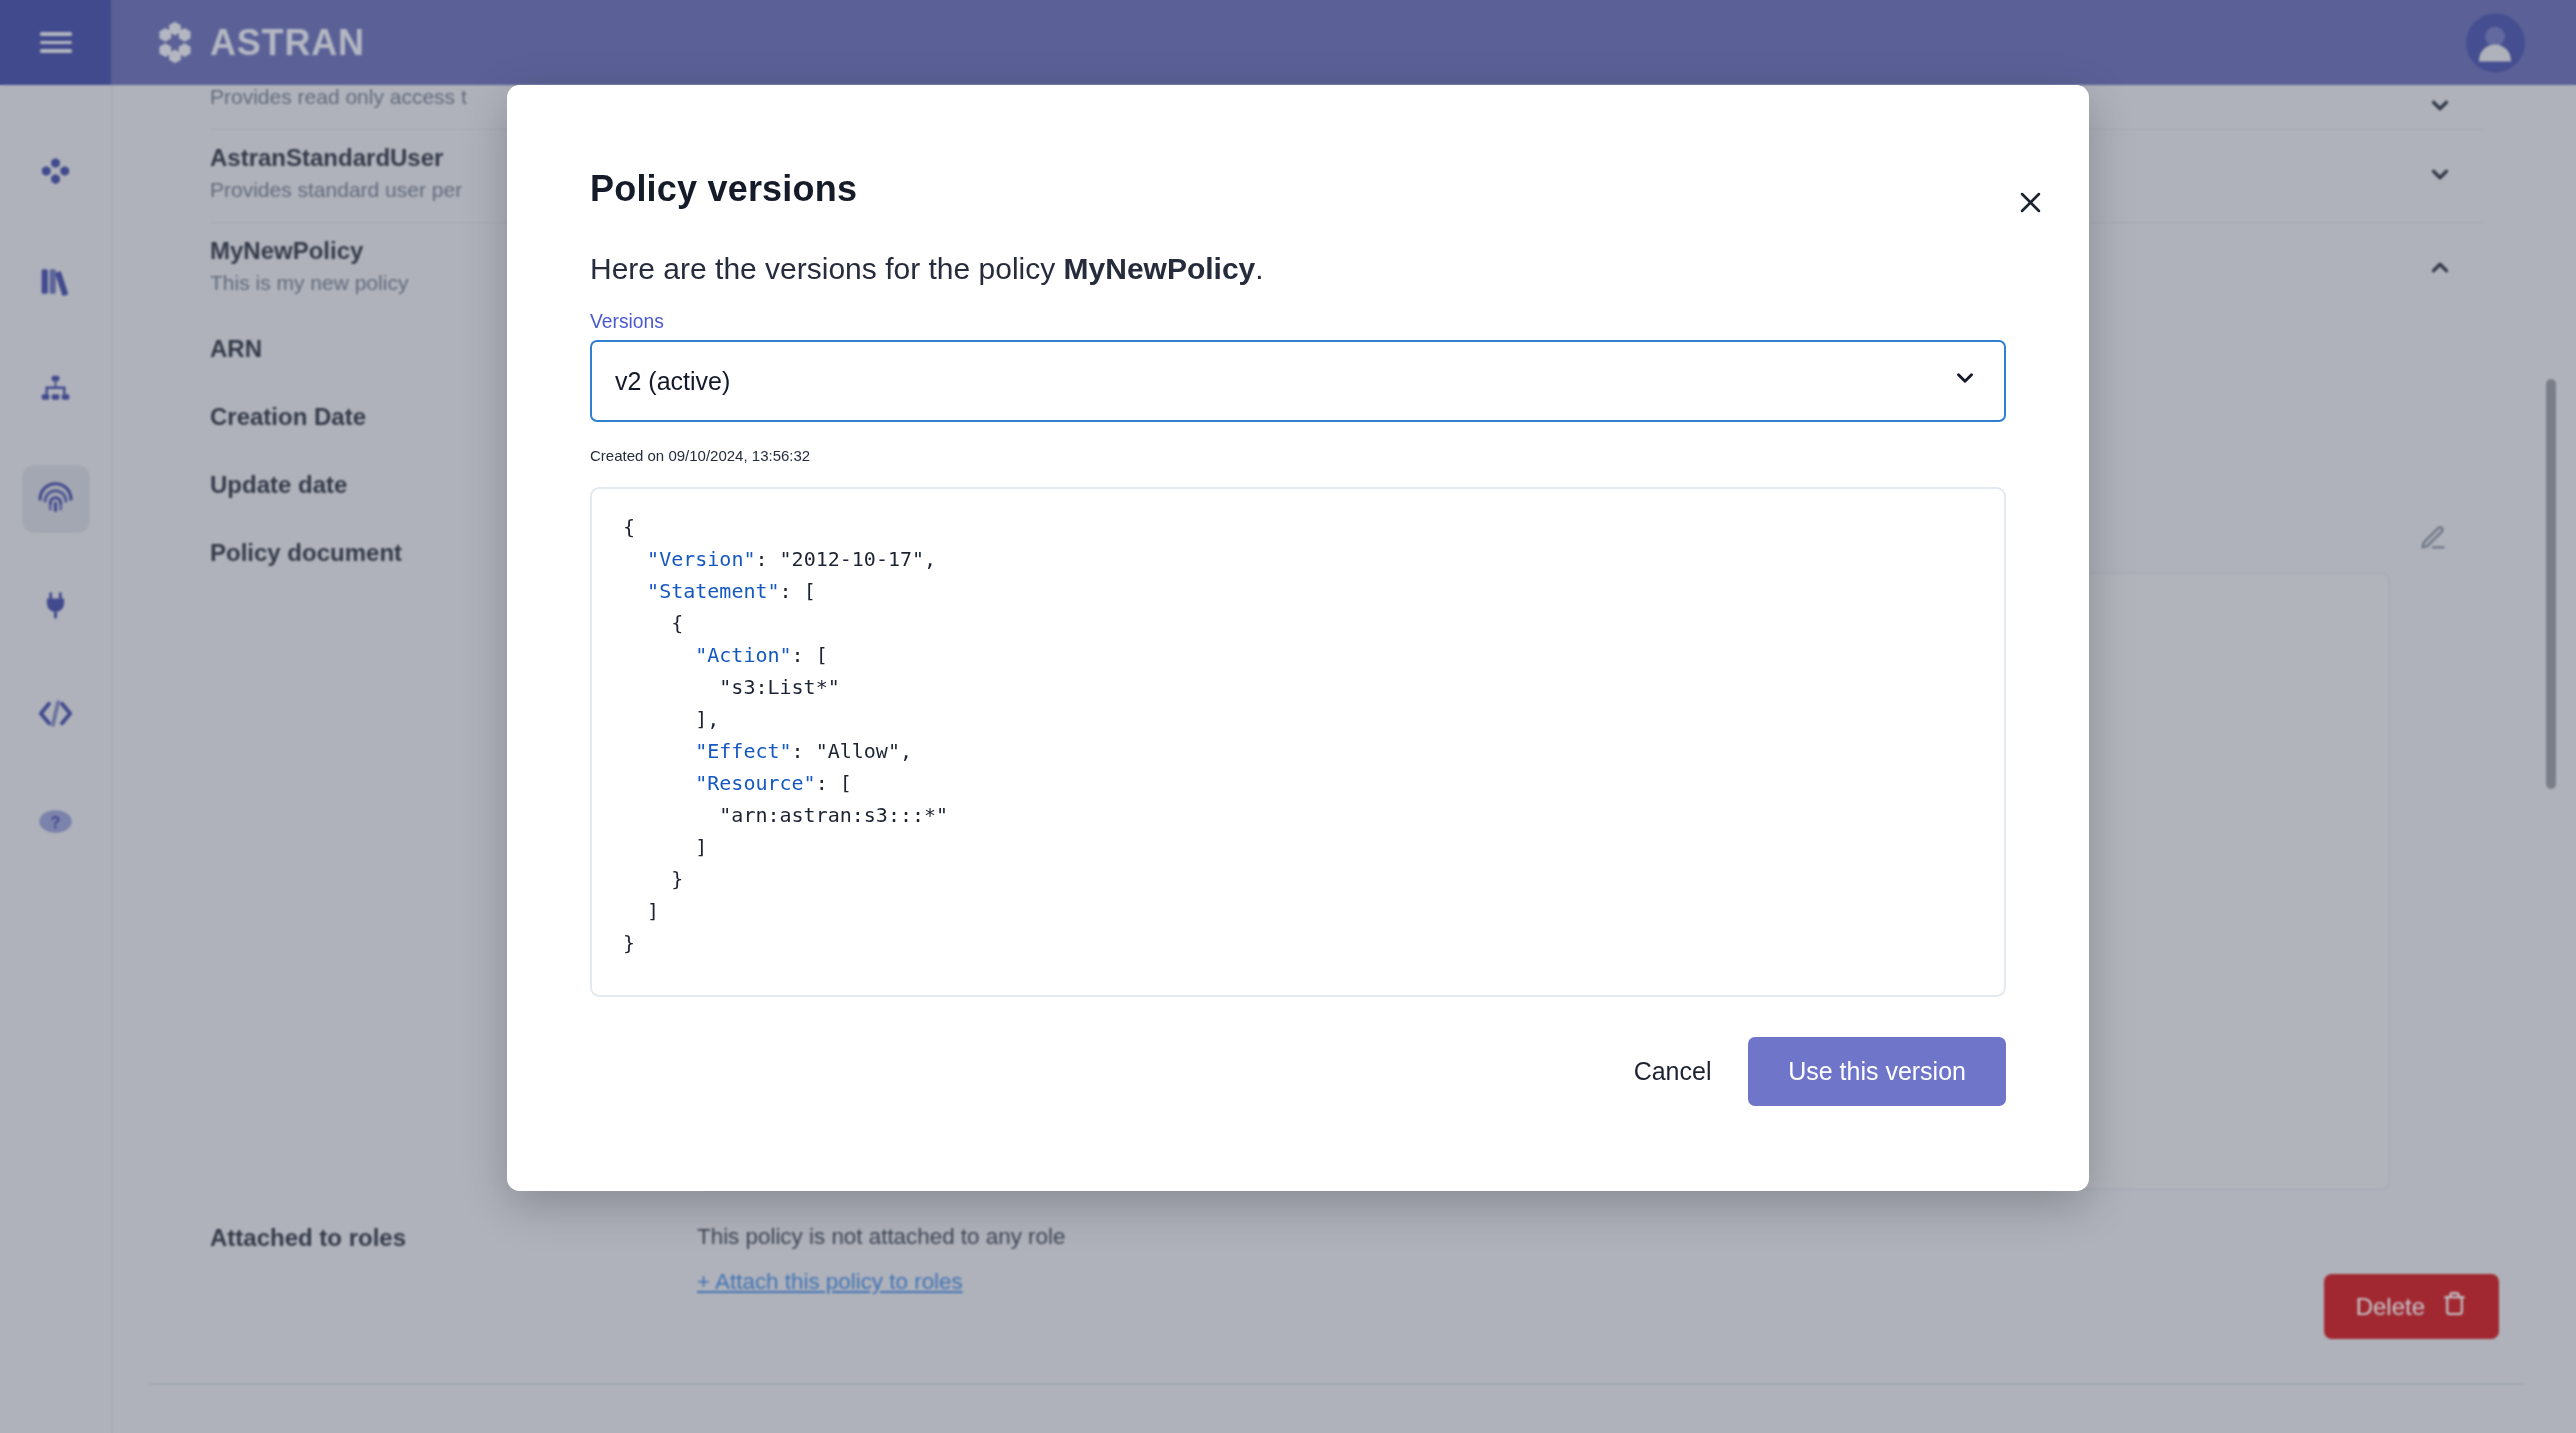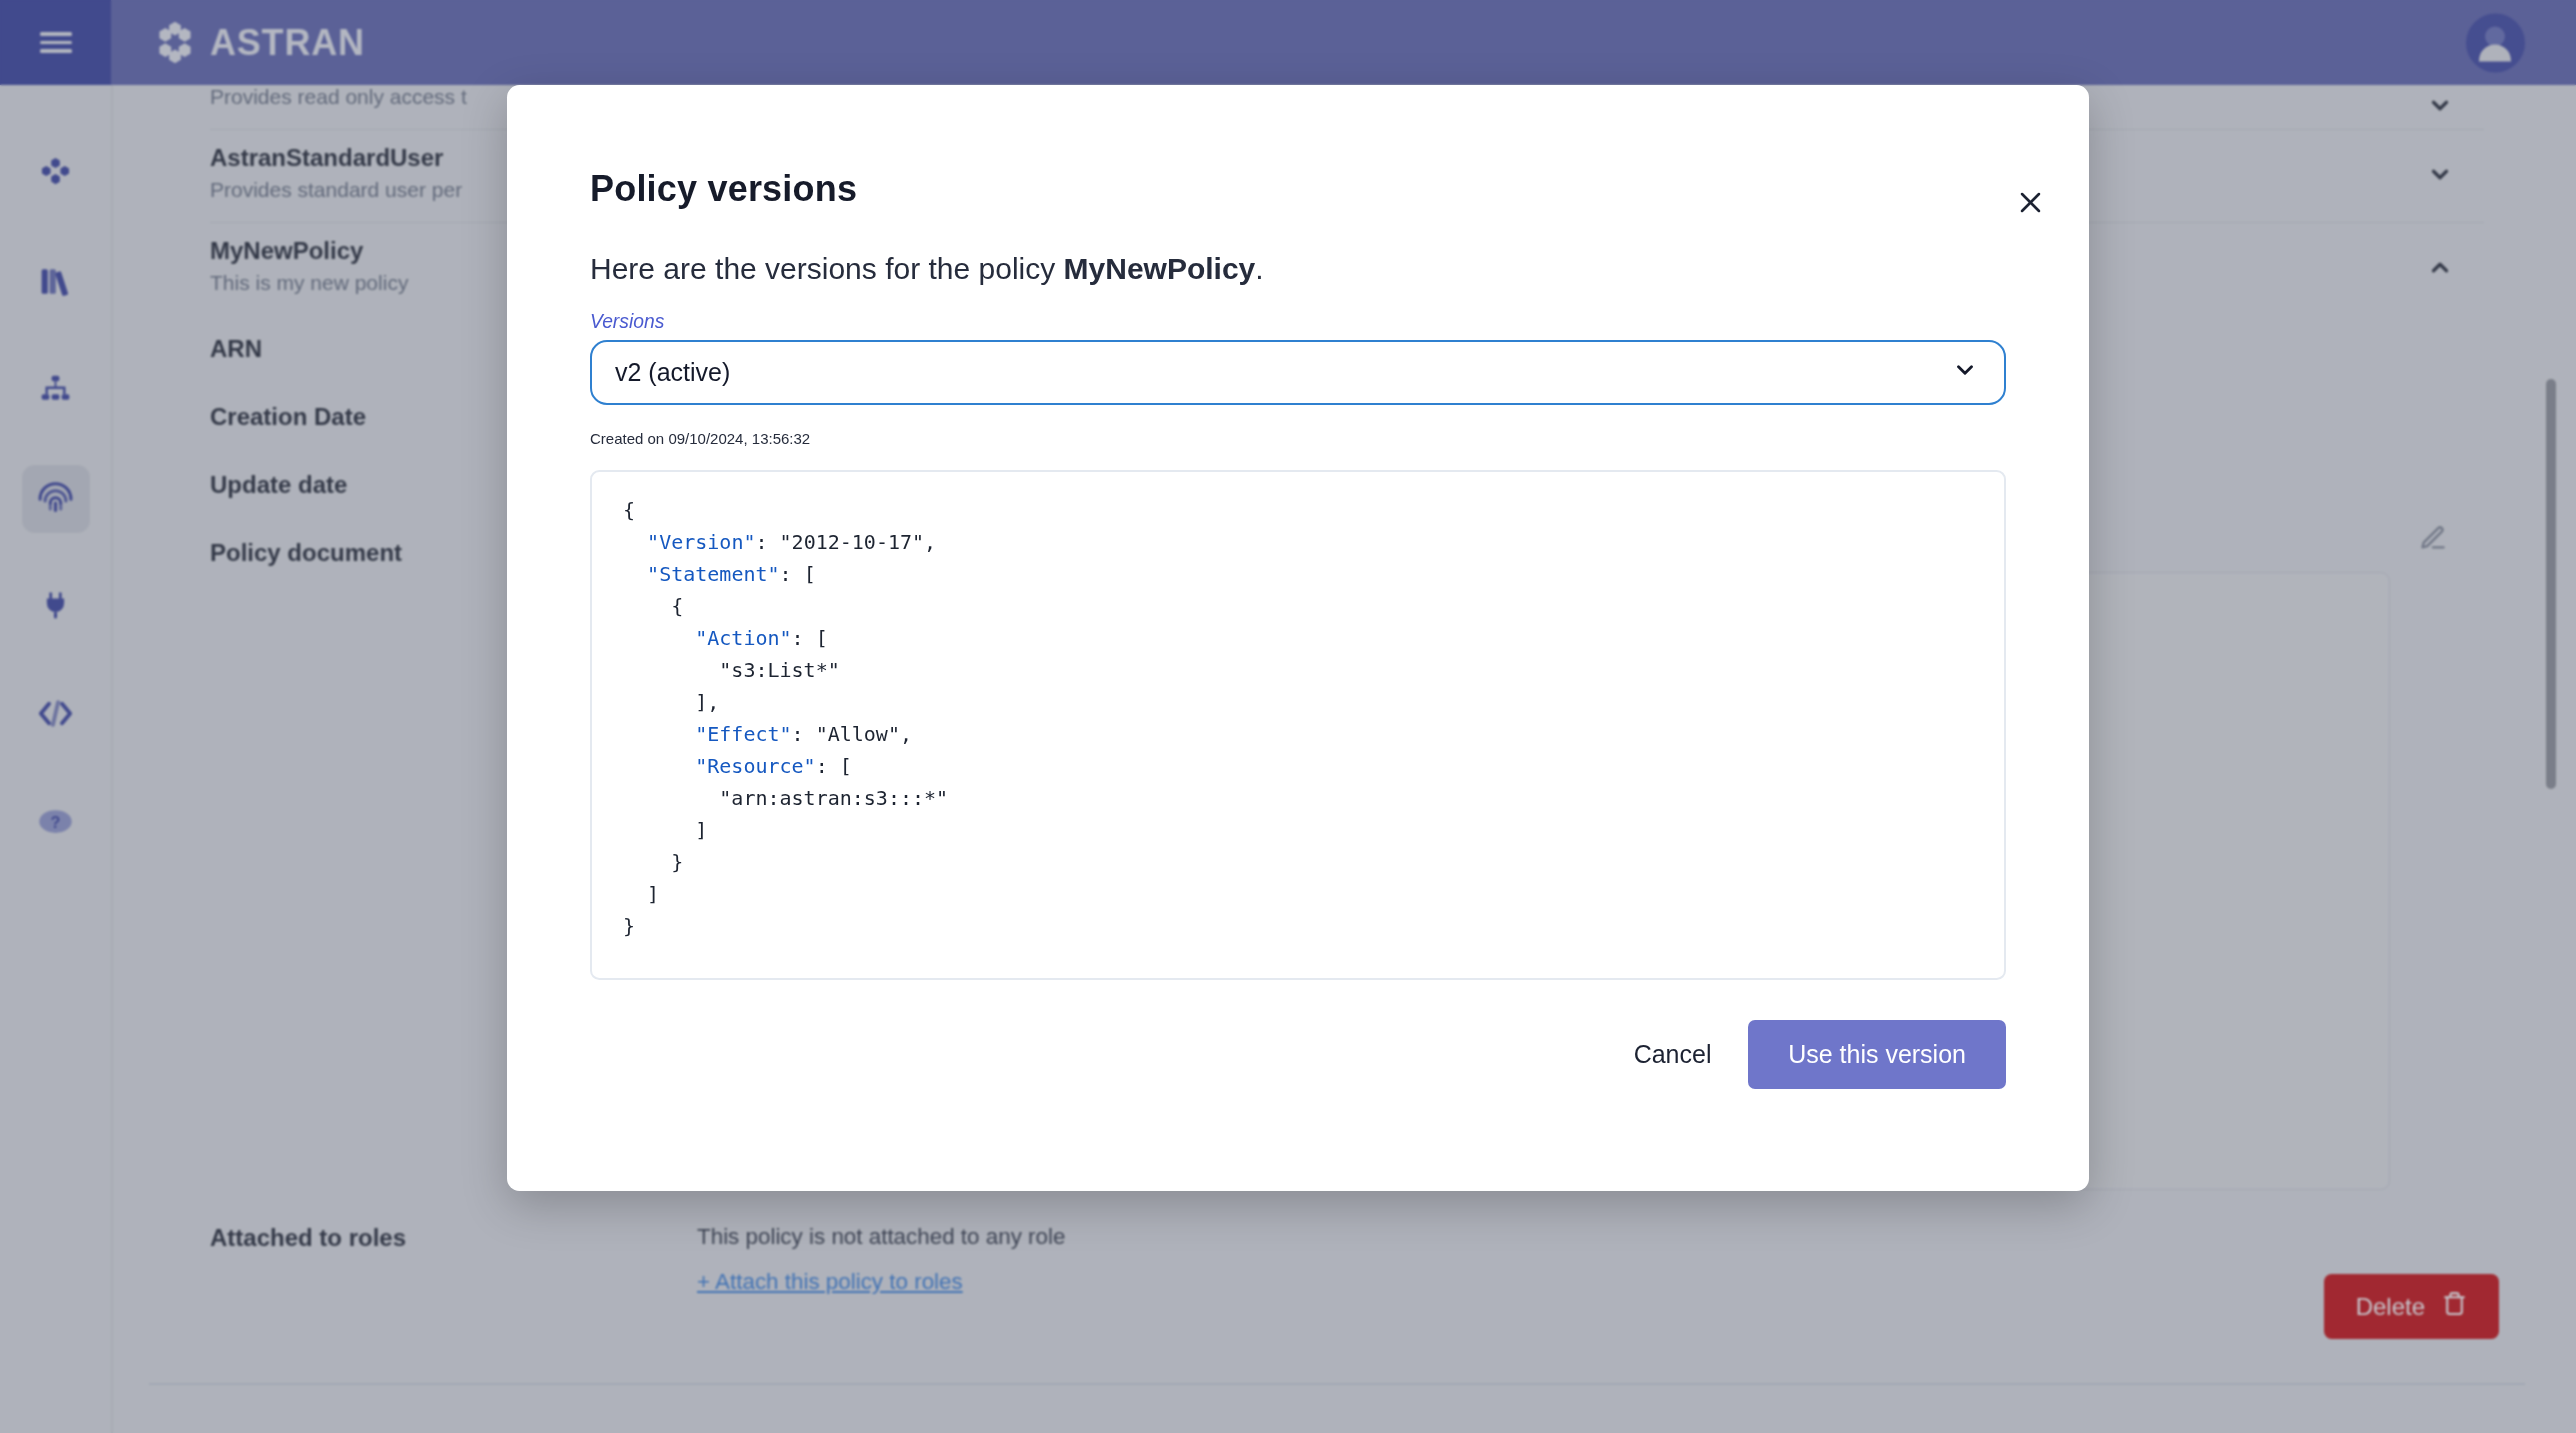--- a/index.html
+++ b/index.html
@@ -145,25 +145,25 @@
     background: none; border: none; cursor: pointer; color: #1c2232;
   }
   .modal-title {
     font-size: 36px; font-weight: 700; color: #161b2a;
     margin-top: 40px; margin-bottom: 42px; letter-spacing: 0.2px;
   }
   .modal-p { font-size: 30px; color: #262c3c; margin-bottom: 25px; }
   .modal-p b { font-weight: 700; }
 
   .field-label {
-    font-size: 19.3px; color: #4a5ad0; margin-top: 21.6px; margin-bottom: 7px; font-style: italic;
+    font-size: 19.3px; color: #4a5ad0; margin-top: 21.6px; margin-bottom: 7px;
   }
   .select-box {
     position: relative;
-    height: 65px; border: 2.3px solid #2f80d0; border-radius: 17px;
+    height: 82px; border: 2.3px solid #2f80d0; border-radius: 7px;
     display: flex; align-items: center; padding: 0 23px;
     font-size: 25px; color: #14192a; background: #fff;
     cursor: pointer;
   }
   .select-chevron { position: absolute; right: 26px; top: 50%; transform: translateY(-50%);
                     color: #14192a; }
 
   .created-on { font-size: 15px; color: #262c3c; margin-top: 25px; margin-bottom: 23px; }
 
   .code-box {

